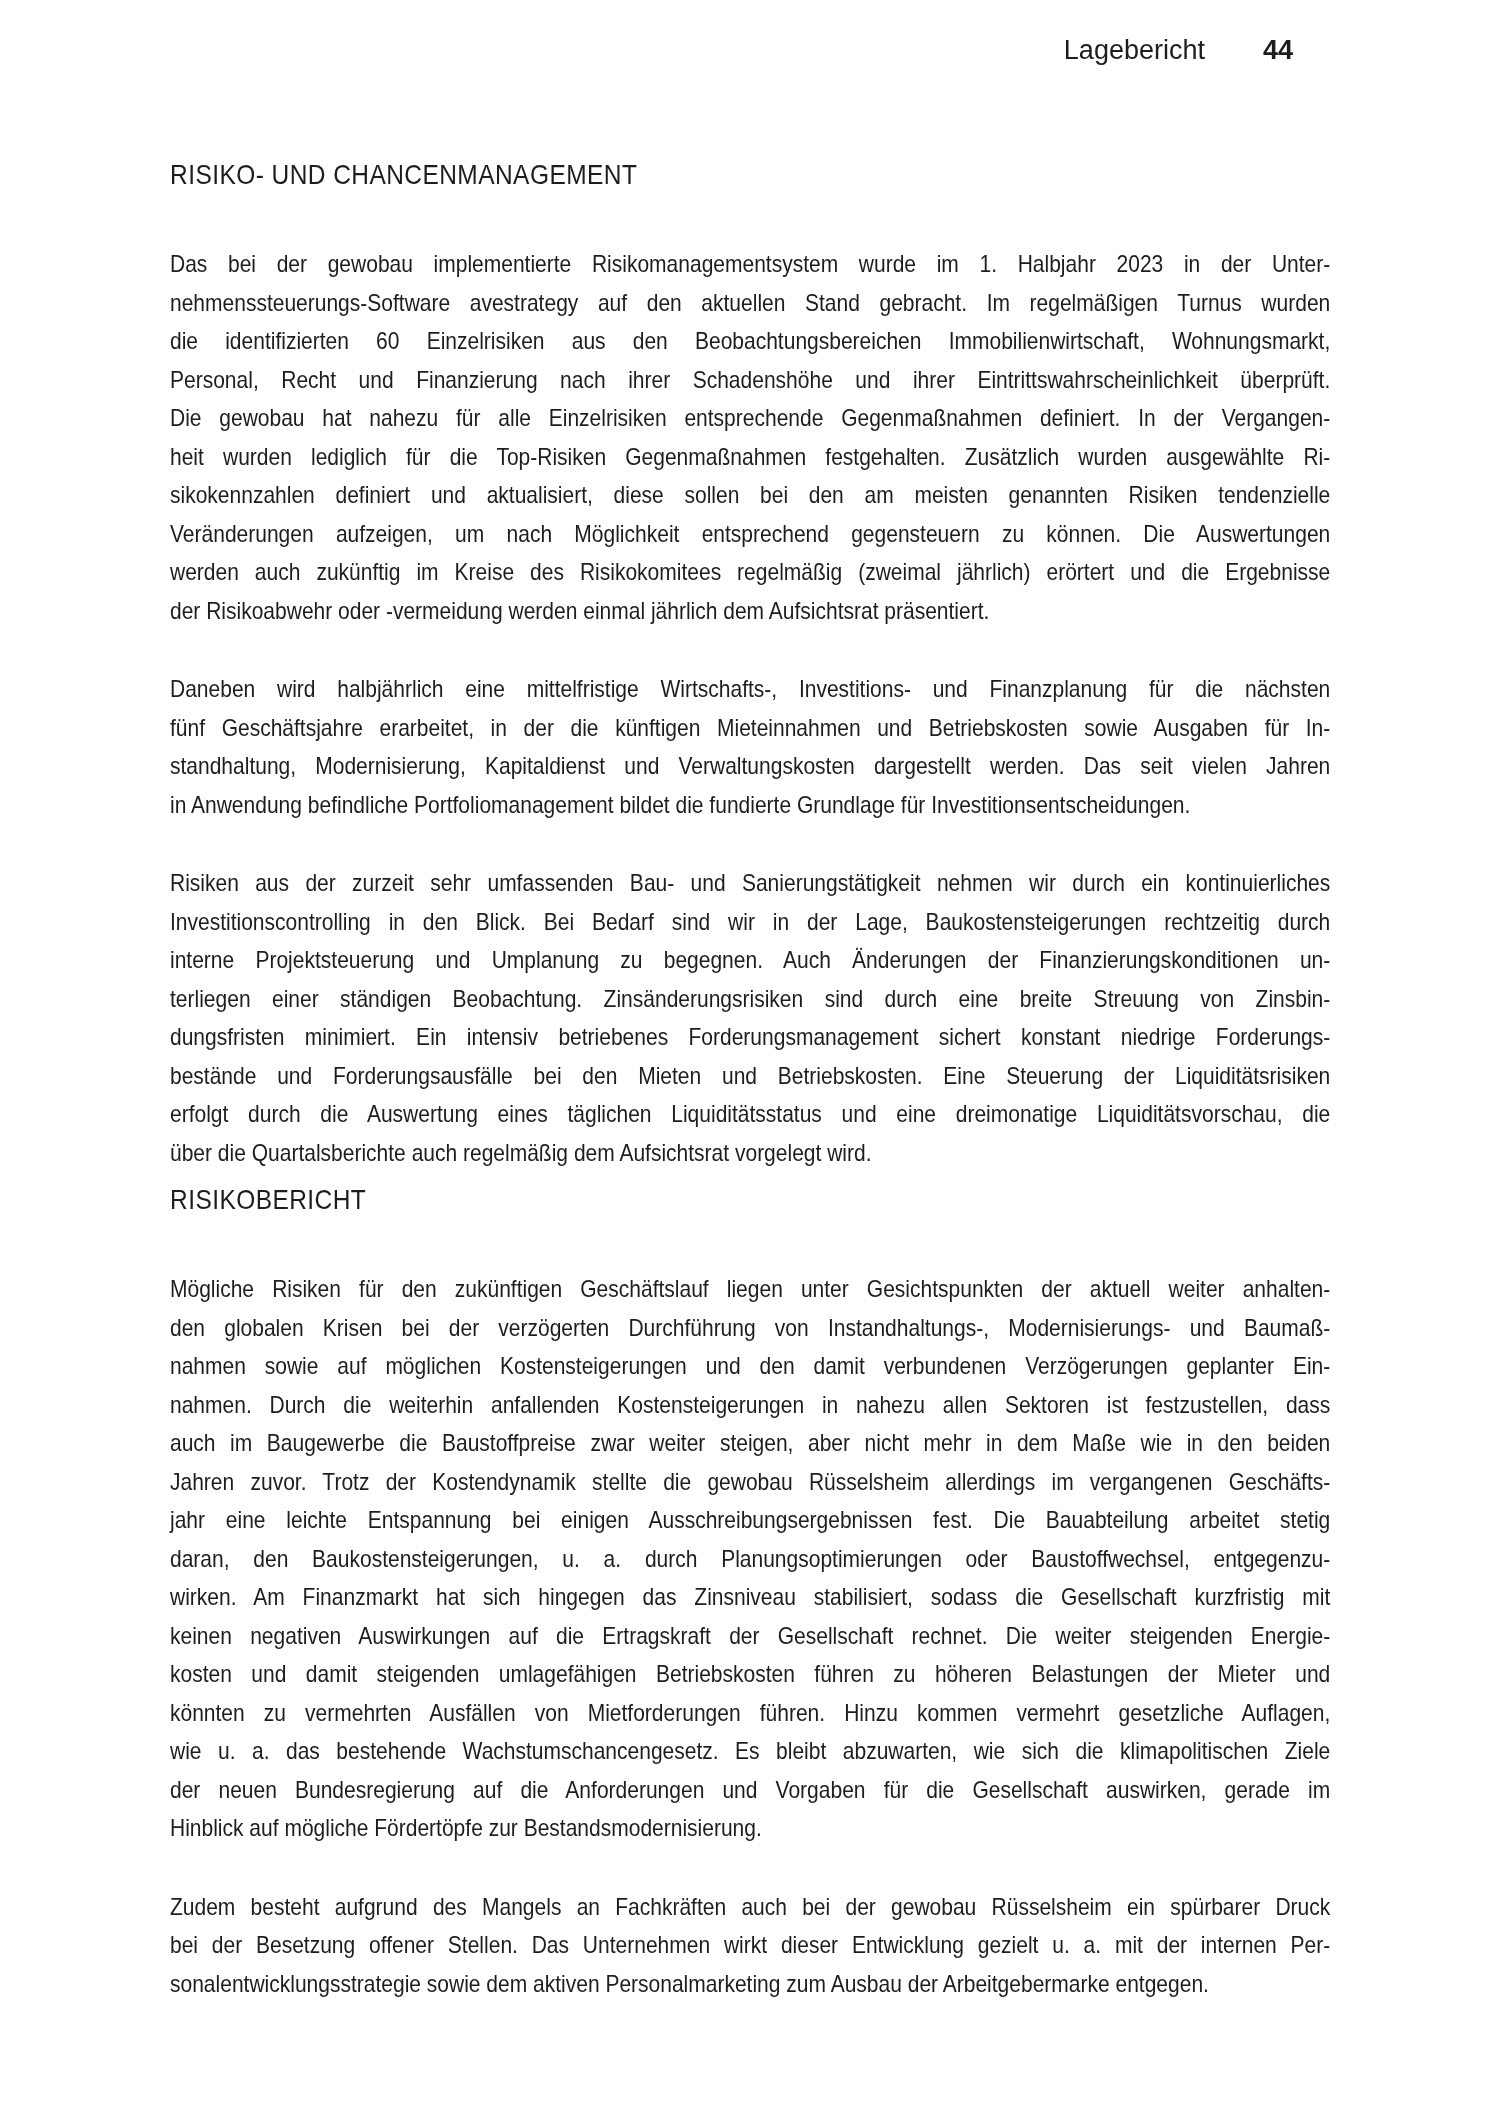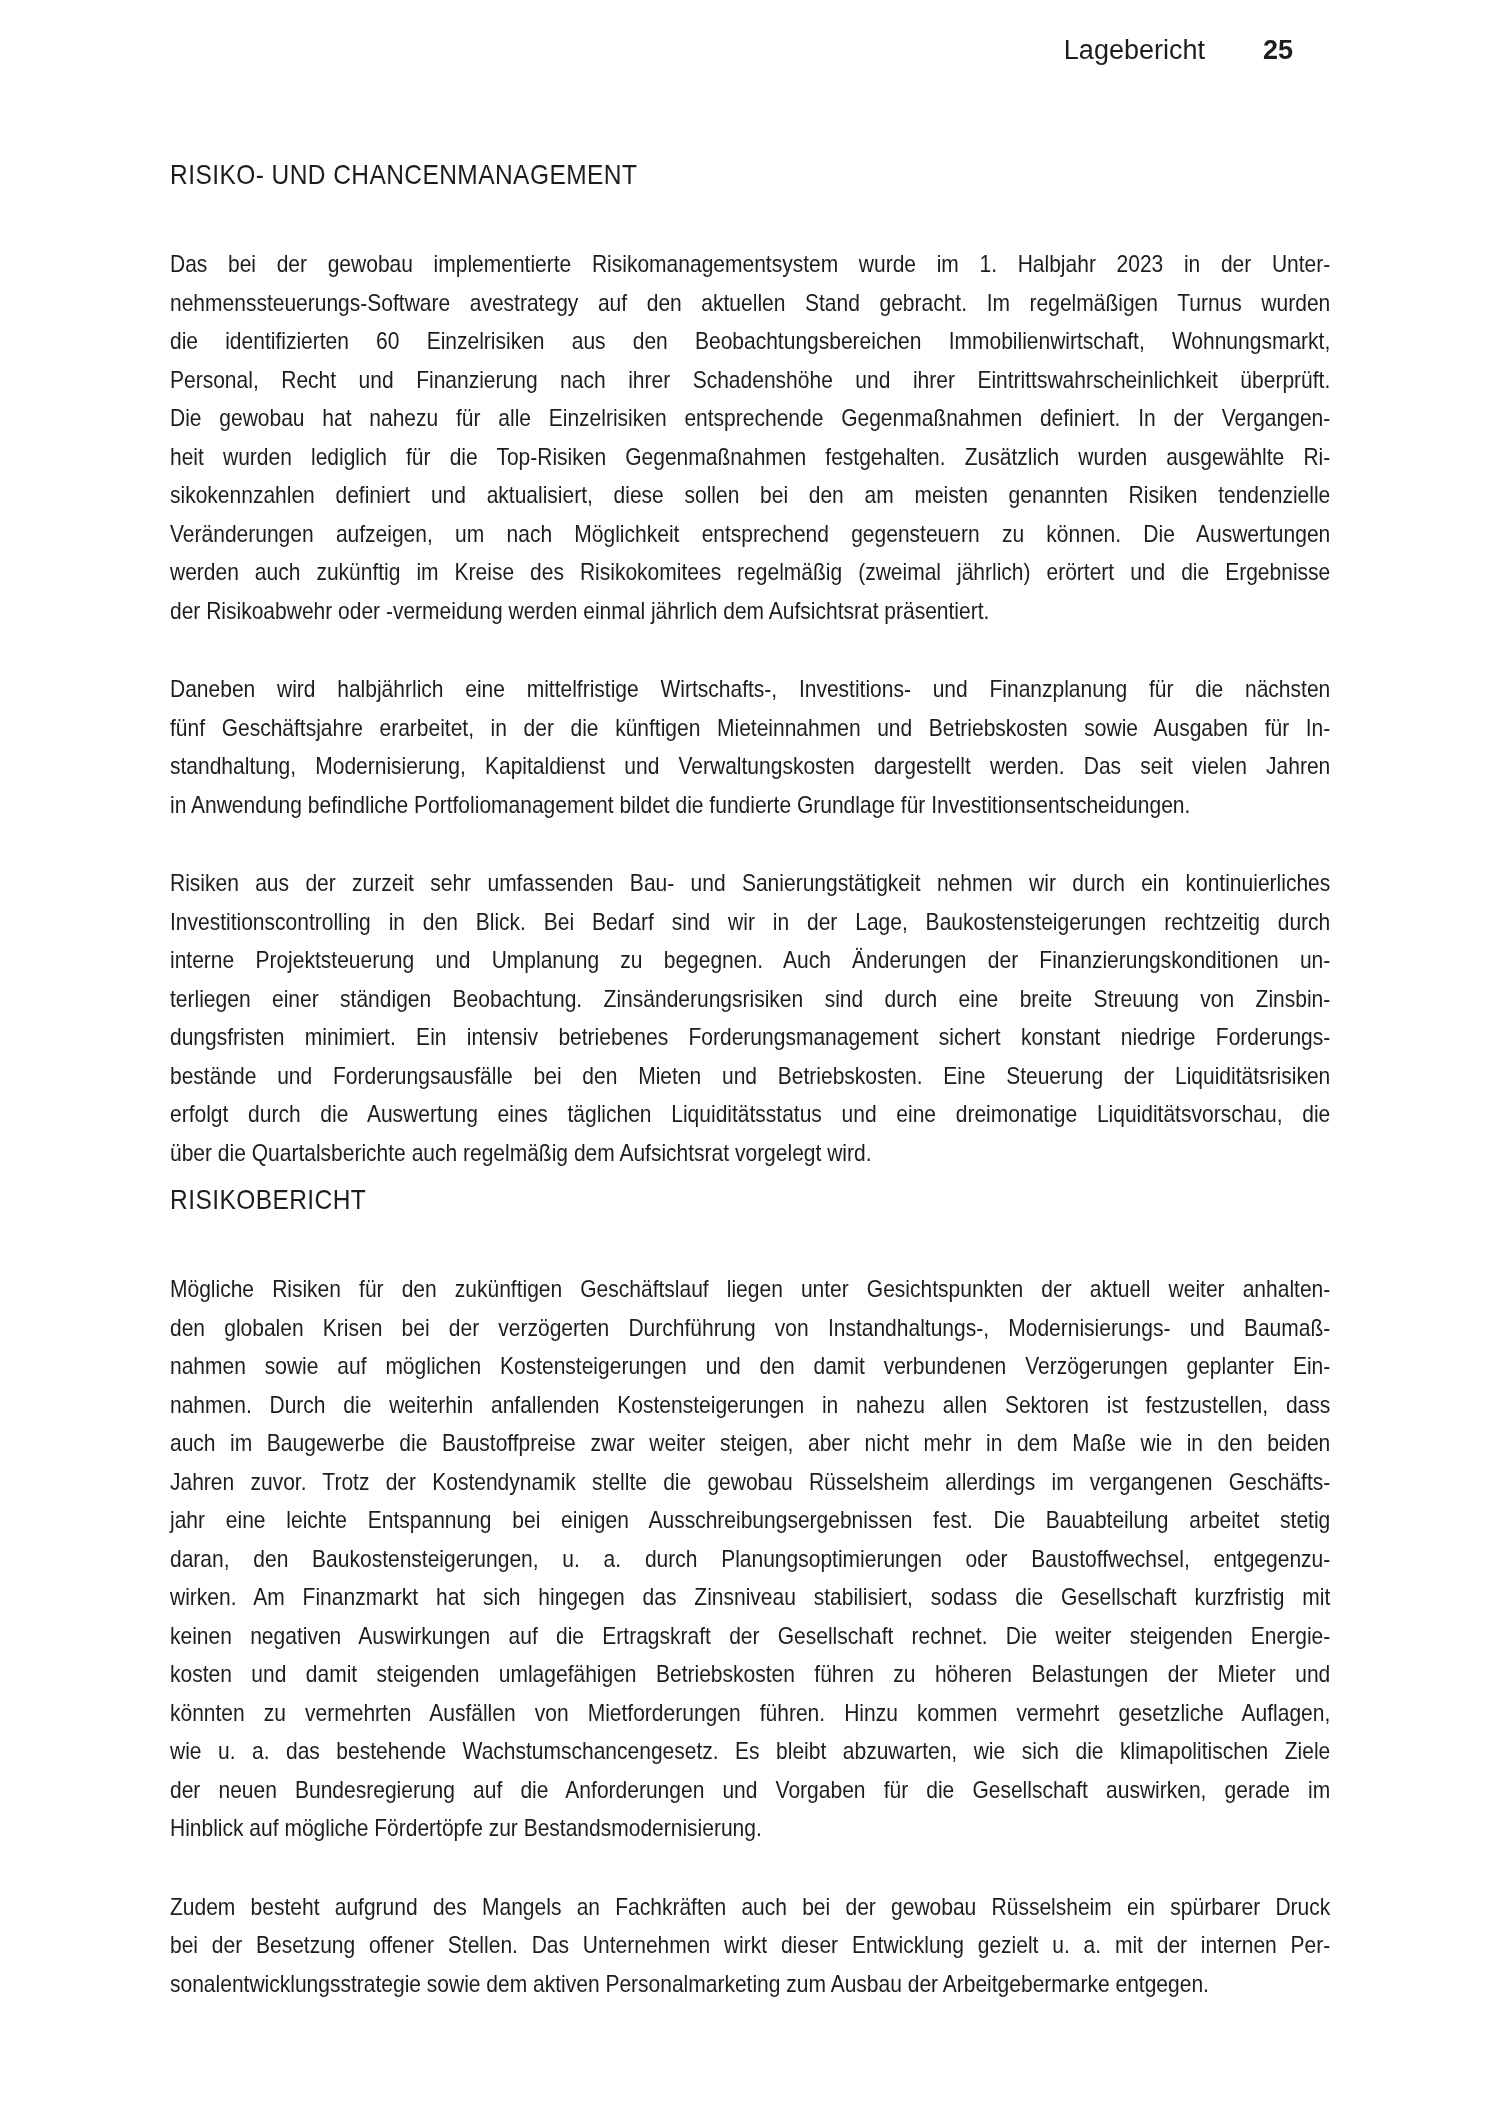--- a/index.html
+++ b/index.html
@@ -63,21 +63,21 @@
   .paragraph .line:last-child {
     text-align-last: left;
   }
 </style>
 </head>
 <body>
 
 <div class="page">
   <div class="page-header">
     <span>Lagebericht</span>
-    <span class="pagenum">25</span>
+    <span class="pagenum">44</span>
   </div>
 
   <div class="content" id="content">
       <div class="section">
         <h2 class="section-heading">RISIKO- UND CHANCENMANAGEMENT</h2>
         <div class="paragraph">
           <div class="line">Das bei der gewobau implementierte Risikomanagementsystem wurde im 1. Halbjahr 2023 in der Unter-</div>
           <div class="line">nehmenssteuerungs-Software avestrategy auf den aktuellen Stand gebracht. Im regelmäßigen Turnus wurden</div>
           <div class="line">die identifizierten 60 Einzelrisiken aus den Beobachtungsbereichen Immobilienwirtschaft, Wohnungsmarkt,</div>
           <div class="line">Personal, Recht und Finanzierung nach ihrer Schadenshöhe und ihrer Eintrittswahrscheinlichkeit überprüft.</div>

